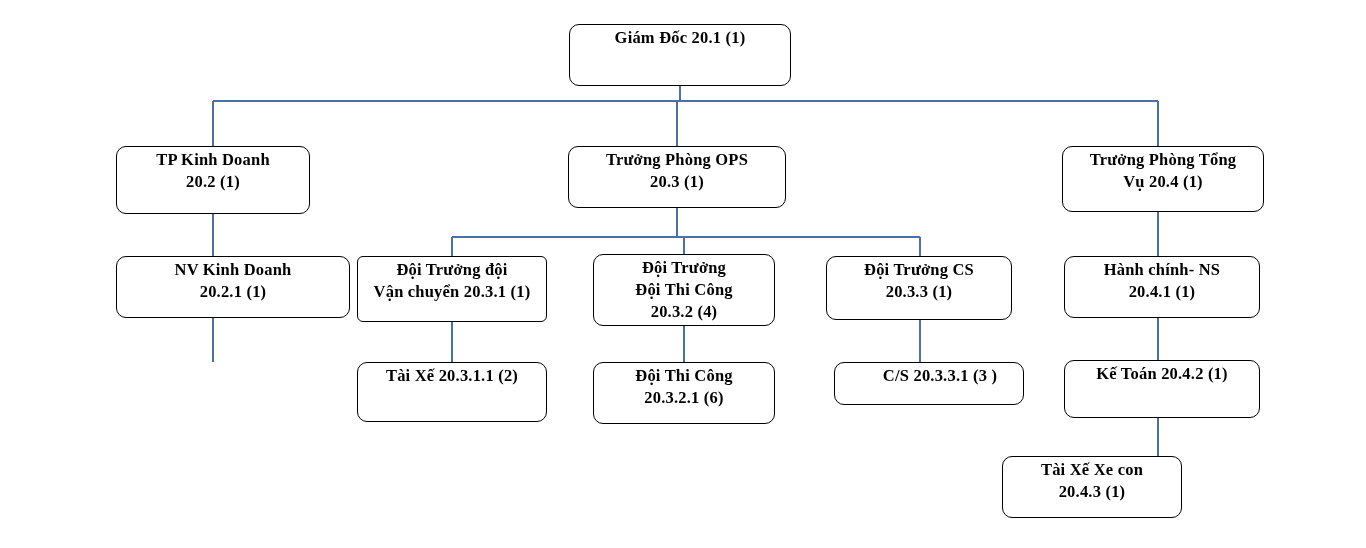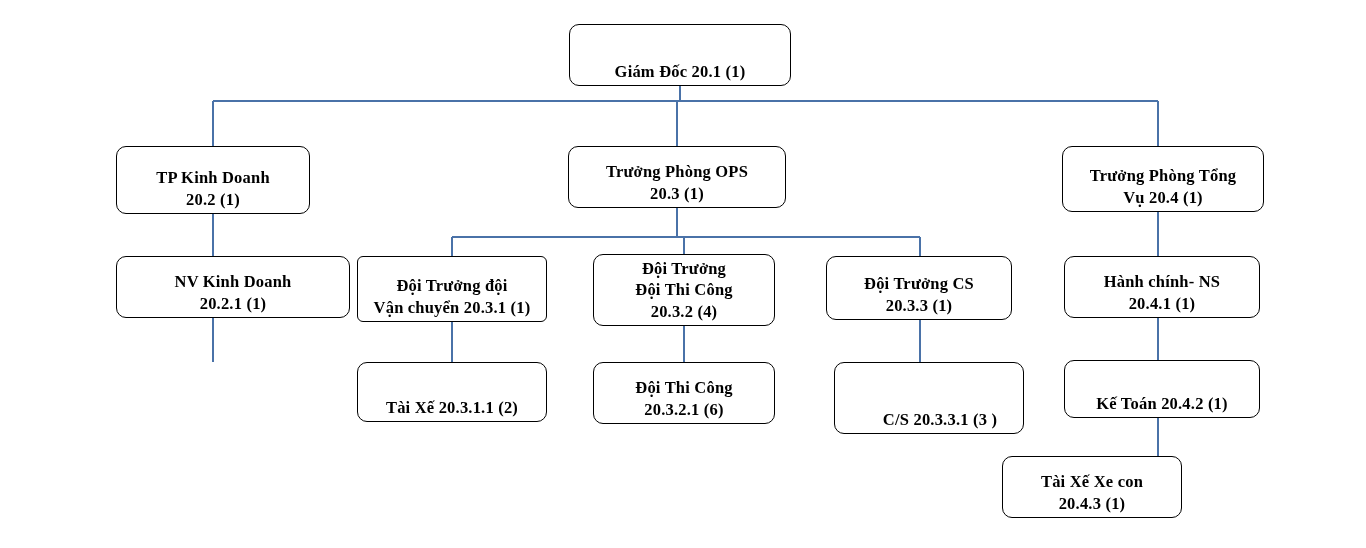--- a/index.html
+++ b/index.html
@@ -22,21 +22,21 @@
     width: 1366px;
     height: 548px;
   }
   .node {
     position: absolute;
     box-sizing: border-box;
     border: 1.6px solid #000000;
     border-radius: 10px;
     background: #ffffff;
     display: flex;
-    align-items: flex-end;
+    align-items: flex-start;
     justify-content: center;
     text-align: center;
     font-weight: bold;
     font-size: 16.5px;
     line-height: 1.32;
     color: #000000;
     letter-spacing: 0.2px;
     padding: 2px 6px;
   }
   .node-label {
@@ -125,21 +125,21 @@
 
   <div class="node" style="left:357px; top:362px; width:190px; height:60px;">
     <span class="node-label">Tài Xế 20.3.1.1 (2)</span>
   </div>
 
   <div class="node" style="left:593px; top:362px; width:182px; height:62px;">
     <span class="node-label">Đội Thi Công
 20.3.2.1 (6)</span>
   </div>
 
-  <div class="node" style="left:834px; top:362px; width:190px; height:72px;padding-left:28px;">
+  <div class="node" style="left:834px; top:362px; width:190px; height:43px;padding-left:28px;">
     <span class="node-label">C/S 20.3.3.1 (3 )</span>
   </div>
 
   <div class="node" style="left:1064px; top:360px; width:196px; height:58px;">
     <span class="node-label">Kế Toán 20.4.2 (1)</span>
   </div>
 
   <div class="node" style="left:1002px; top:456px; width:180px; height:62px;">
     <span class="node-label">Tài Xế Xe con
 20.4.3 (1)</span>

